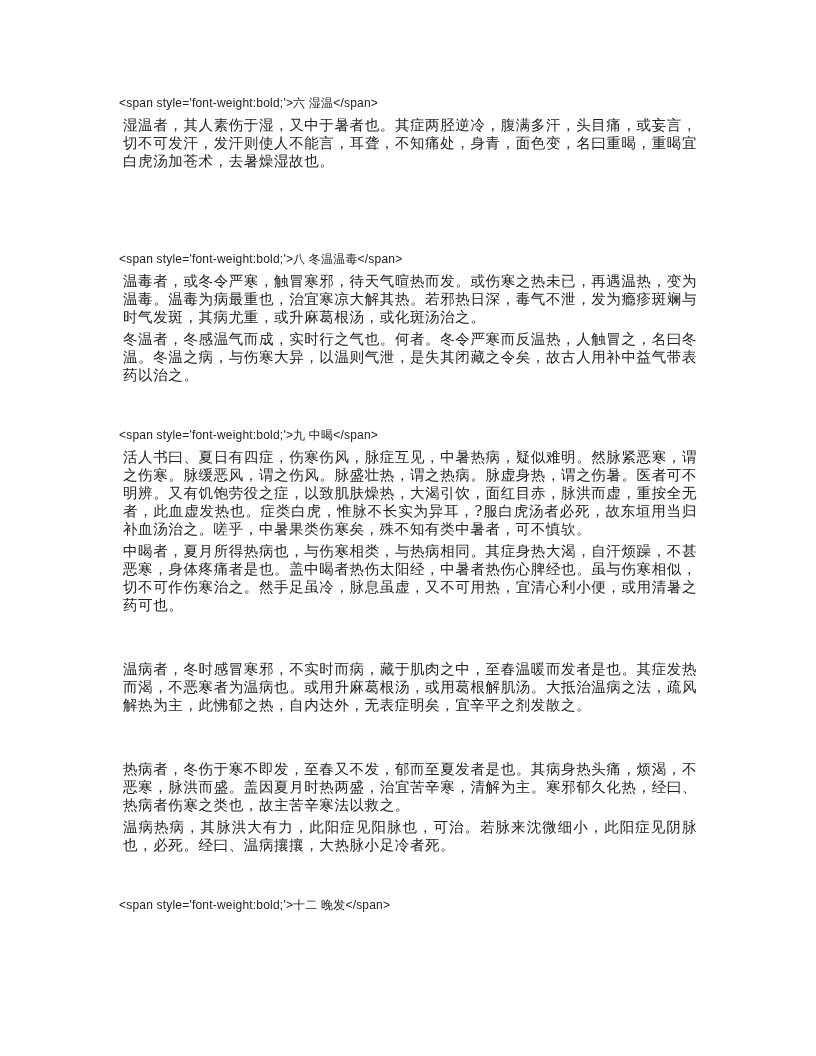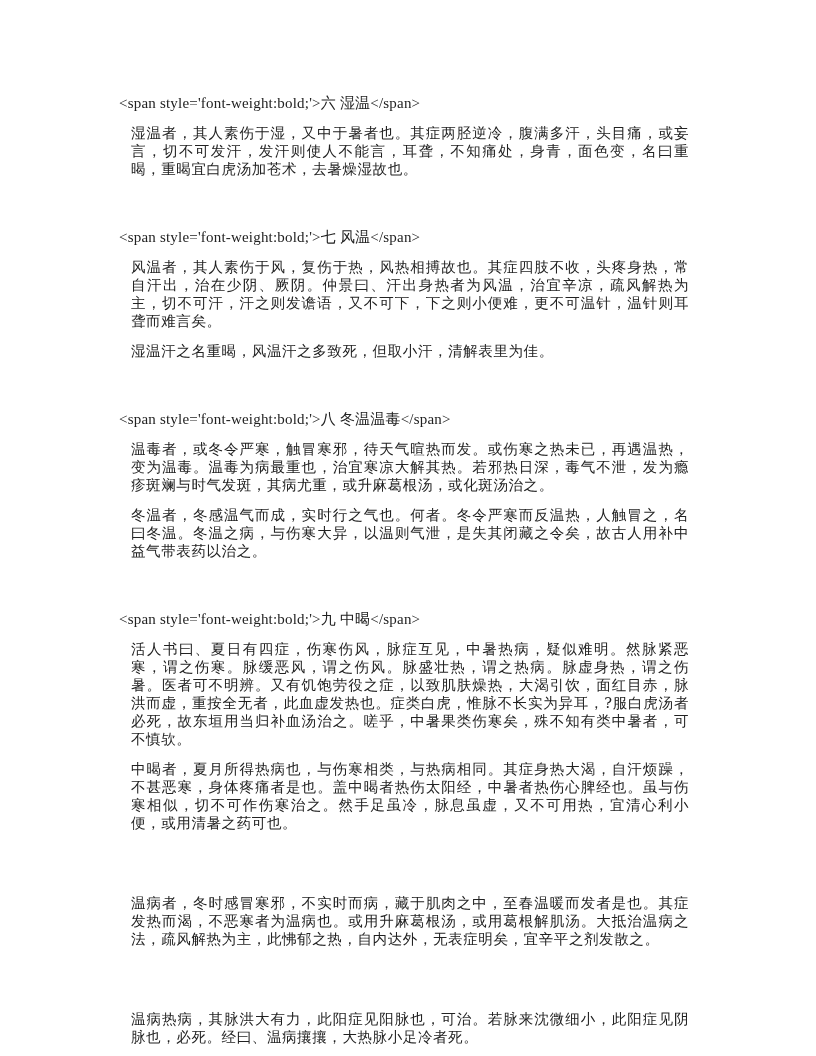--- a/index.html
+++ b/index.html
@@ -3,39 +3,34 @@
 <meta charset="utf-8">
 <style>
   html, body { margin: 0; padding: 0; background: #ffffff; }
   body { width: 816px; height: 1056px; position: relative; overflow: hidden; }
   .page {
     position: absolute; left: 119px; top: 94px; width: 582px;
     font-family: "DejaVu Serif", "Liberation Serif", serif;
     font-size: 14.5px; line-height: 18px; color: #222222;
   }
   .section { margin: 0; }
-  .header { white-space: pre; font-family: Liberation Serif, serif; font-size: 15px; letter-spacing: 0.2px; }
-  .para { margin: 12px; text-align: justify; text-justify: inter-character; letter-spacing: 0.6px; }
+  .header { white-space: pre; font-family: Liberation Sans, sans-serif; font-size: 12px; letter-spacing: 0.2px; }
+  .para { margin: 4px; text-align: justify; text-justify: inter-character; letter-spacing: 0.6px; }
 </style>
 </head>
 <body>
 
 <div class="page">
 
   <div class="section">
     <div class="header">&lt;span style='font-weight:bold;'&gt;六 湿温&lt;/span&gt;</div>
     <p class="para">湿温者，其人素伤于湿，又中于暑者也。其症两胫逆冷，腹满多汗，头目痛，或妄言，切不可发汗，发汗则使人不能言，耳聋，不知痛处，身青，面色变，名曰重暍，重暍宜白虎汤加苍术，去暑燥湿故也。</p>
   </div>
   <div style="height:38px"></div>
 
-  <div class="section">
-    <div class="header">&lt;span style='font-weight:bold;'&gt;七 风温&lt;/span&gt;</div>
-    <p class="para">风温者，其人素伤于风，复伤于热，风热相搏故也。其症四肢不收，头疼身热，常自汗出，治在少阴、厥阴。仲景曰、汗出身热者为风温，治宜辛凉，疏风解热为主，切不可汗，汗之则发谵语，又不可下，下之则小便难，更不可温针，温针则耳聋而难言矣。</p>
-    <p class="para">湿温汗之名重暍，风温汗之多致死，但取小汗，清解表里为佳。</p>
-  </div>
   <div style="height:38px"></div>
 
   <div class="section">
     <div class="header">&lt;span style='font-weight:bold;'&gt;八 冬温温毒&lt;/span&gt;</div>
     <p class="para">温毒者，或冬令严寒，触冒寒邪，待天气暄热而发。或伤寒之热未已，再遇温热，变为温毒。温毒为病最重也，治宜寒凉大解其热。若邪热日深，毒气不泄，发为瘾疹斑斓与时气发斑，其病尤重，或升麻葛根汤，或化斑汤治之。</p>
     <p class="para">冬温者，冬感温气而成，实时行之气也。何者。冬令严寒而反温热，人触冒之，名曰冬温。冬温之病，与伤寒大异，以温则气泄，是失其闭藏之令矣，故古人用补中益气带表药以治之。</p>
   </div>
   <div style="height:38px"></div>
 
   <div class="section">
@@ -44,20 +39,21 @@
     <p class="para">中暍者，夏月所得热病也，与伤寒相类，与热病相同。其症身热大渴，自汗烦躁，不甚恶寒，身体疼痛者是也。盖中暍者热伤太阳经，中暑者热伤心脾经也。虽与伤寒相似，切不可作伤寒治之。然手足虽冷，脉息虽虚，又不可用热，宜清心利小便，或用清暑之药可也。</p>
   </div>
   <div style="height:38px"></div>
 
   <div class="section">
     <p class="para">温病者，冬时感冒寒邪，不实时而病，藏于肌肉之中，至春温暖而发者是也。其症发热而渴，不恶寒者为温病也。或用升麻葛根汤，或用葛根解肌汤。大抵治温病之法，疏风解热为主，此怫郁之热，自内达外，无表症明矣，宜辛平之剂发散之。</p>
   </div>
   <div style="height:38px"></div>
 
   <div class="section">
+    <p class="para">热病者，冬伤于寒不即发，至春又不发，郁而至夏发者是也。其病身热头痛，烦渴，不恶寒，脉洪而盛。盖因夏月时热两盛，治宜苦辛寒，清解为主。寒邪郁久化热，经曰、热病者伤寒之类也，故主苦辛寒法以救之。</p>
     <p class="para">温病热病，其脉洪大有力，此阳症见阳脉也，可治。若脉来沈微细小，此阳症见阴脉也，必死。经曰、温病攘攘，大热脉小足冷者死。</p>
   </div>
   <div style="height:38px"></div>
 
   <div class="section">
     <div class="header">&lt;span style='font-weight:bold;'&gt;十二 晚发&lt;/span&gt;</div>
   </div>
 
 </div>
 

